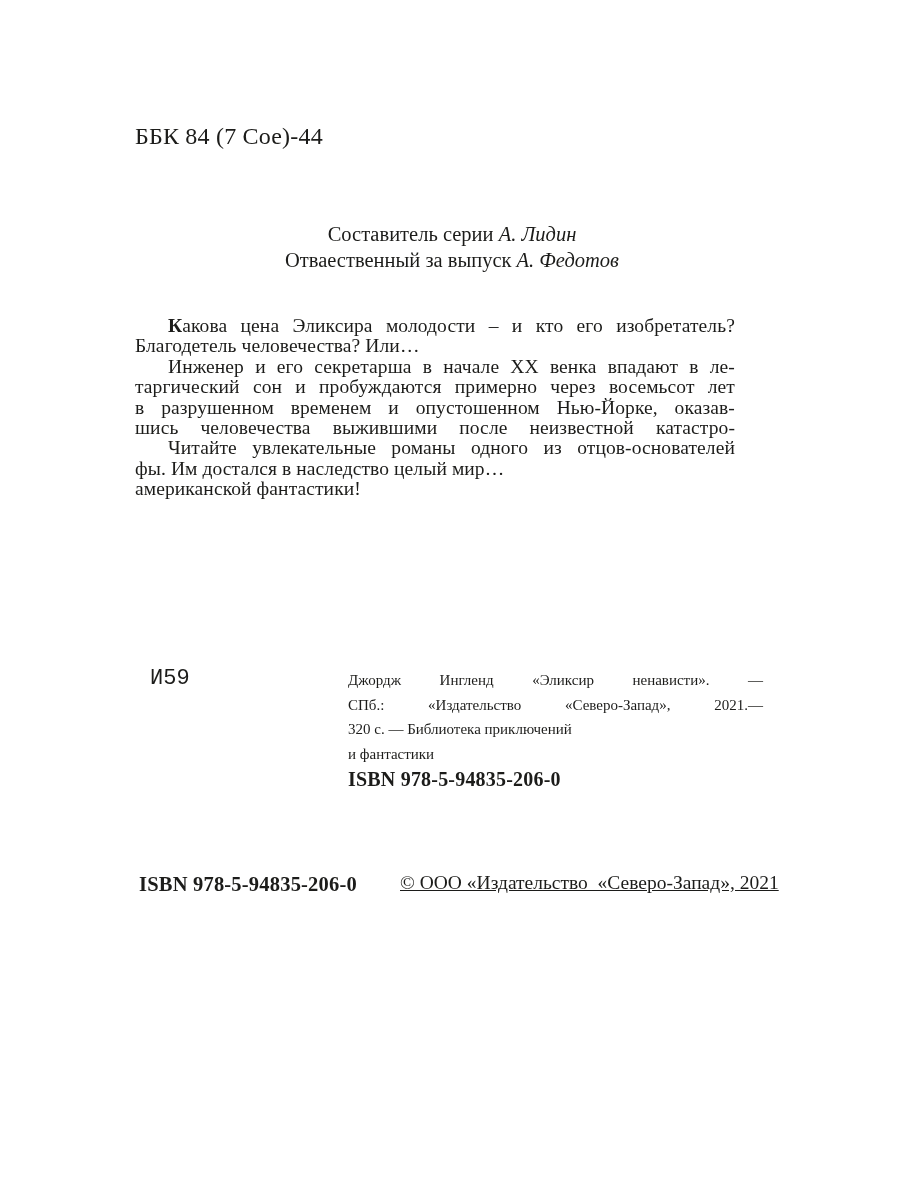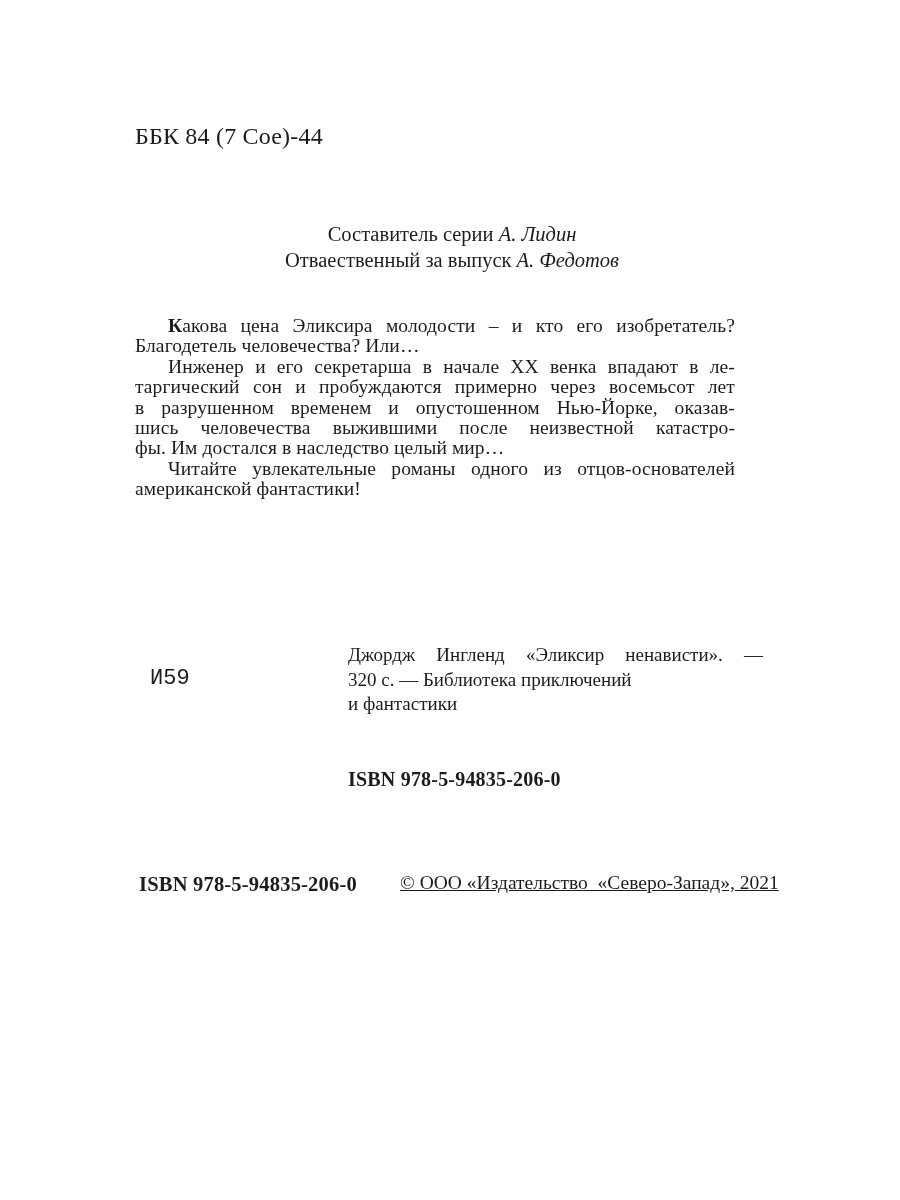--- a/index.html
+++ b/index.html
@@ -39,22 +39,22 @@
   .ann-line.just{display:flex; justify-content:space-between; white-space:normal;}
   .ann-line.ind{padding-left:33px; box-sizing:border-box;}
   .ann-line b{font-weight:bold;}
 
   
   .catalog-label{
     left:138px; top:666px;
     font-size:22px; line-height:26px;font-family:Liberation Mono, monospace;
   }
   .catalog-lines{
-    left:336px; top:643px; width:415px;
-    font-size:19px; line-height:24.6px;
+    left:336px; top:668px; width:415px;
+    font-size:15px; line-height:24.6px;
   }
   .cat-line{width:415px; height:24.6px; white-space:nowrap;}
   .cat-line.just{display:flex; justify-content:space-between; white-space:normal;}
   .catalog-isbn{
     left:336px; top:767px;
     font-size:20px; font-weight:bold; line-height:24px;
     letter-spacing:0.2px;
   }
 
   
@@ -130,41 +130,47 @@
         <span>оказав-</span>
       </div>
       <div class="ann-line just">
         <span>шись</span>
         <span>человечества</span>
         <span>выжившими</span>
         <span>после</span>
         <span>неизвестной</span>
         <span>катастро-</span>
       </div>
-      <div class="ann-line">фы. Им достался в наследство целый мир…</div>
       <div class="ann-line just ind">
         <span>Читайте</span>
         <span>увлекательные</span>
         <span>романы</span>
         <span>одного</span>
         <span>из</span>
         <span>отцов-основателей</span>
       </div>
+      <div class="ann-line">фы. Им достался в наследство целый мир…</div>
       <div class="ann-line">американской фантастики!</div>
     </div>
 
   <div class="abs catalog-label">И59</div>
   <div class="abs catalog-lines" id="catalog-lines">
       <div class="cat-line just">
         <span>Джордж</span>
         <span>Ингленд</span>
         <span>«Эликсир</span>
         <span>ненависти».</span>
         <span>—</span>
       </div>
+      <div class="cat-line just">
+        <span>СПб.:</span>
+        <span>«Издательство</span>
+        <span>«Северо-Запад»,</span>
+        <span>2021.—</span>
+      </div>
       <div class="cat-line">320 с. — Библиотека приключений</div>
       <div class="cat-line">и фантастики</div>
     </div>
   <div class="abs catalog-isbn">ISBN 978-5-94835-206-0</div>
 
   <div class="abs footer-isbn">ISBN 978-5-94835-206-0</div>
   <div class="abs footer-copy">© ООО «Издательство&nbsp; «Северо-Запад», 2021</div>
 
 </div>
 

